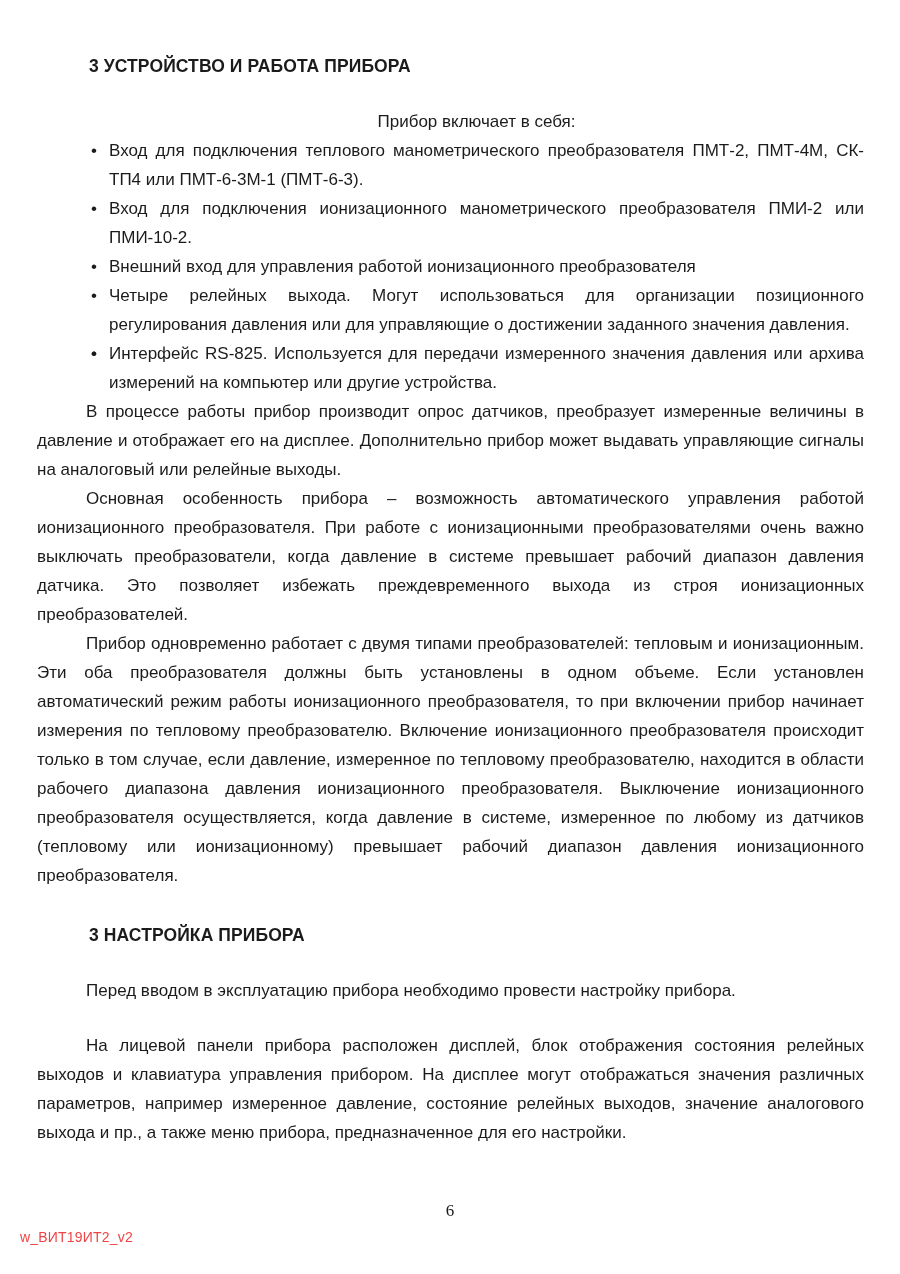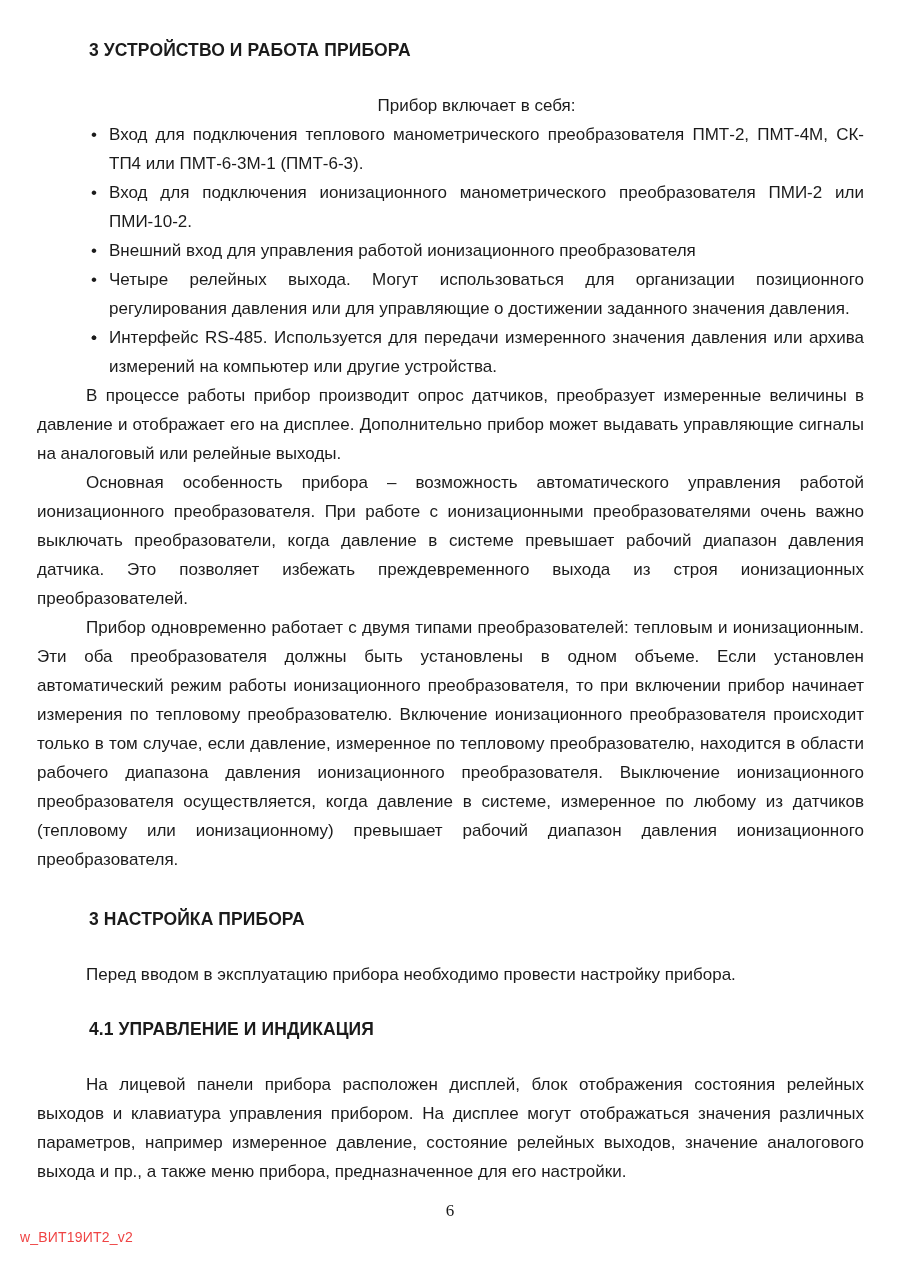--- a/index.html
+++ b/index.html
@@ -14,21 +14,21 @@
     overflow: hidden;
   }
   .content {
     padding: 36px 36px 0 37px;
     font-size: 17px;
     line-height: 29px;
   }
   .sec-heading {
     font-weight: bold;
     font-size: 17.5px;
-    margin: 0 0 0 52px;
+    margin: 16px 0 0 52px;
     letter-spacing: 0.1px;
   }
   .gap-after-h3 { height: 26px; }
   .intro-line {
     margin: 0 0 0 52px;
     text-align: center;
   }
   ul.feature-list {
     list-style: none;
     margin: 0;
@@ -99,35 +99,34 @@
       </li>
       <li>
         <span class="marker">•</span>
         <span>Четыре релейных выхода. Могут использоваться для организации позиционного регулирования давления или для управляющие о достижении заданного значения давления.</span>
       </li>
       <li>
         <span class="marker">•</span>
       </li>
       <li>
         <span class="marker">•</span>
-        <span>Интерфейс RS-485. Используется для передачи измеренного значения давления или архива измерений на компьютер или другие устройства.</span>
+        <span>Интерфейс RS-825. Используется для передачи измеренного значения давления или архива измерений на компьютер или другие устройства.</span>
       </li>
     </ul>
 
     <p class="body-par">В процессе работы прибор производит опрос датчиков, преобразует измеренные величины в давление и отображает его на дисплее. Дополнительно прибор может выдавать управляющие сигналы на аналоговый или релейные выходы.</p>
     <p class="body-par">Основная особенность прибора – возможность автоматического управления работой ионизационного преобразователя. При работе с ионизационными преобразователями очень важно выключать преобразователи, когда давление в системе превышает рабочий диапазон давления датчика. Это позволяет избежать преждевременного выхода из строя ионизационных преобразователей.</p>
     <p class="body-par">Прибор одновременно работает с двумя типами преобразователей: тепловым и ионизационным. Эти оба преобразователя должны быть установлены в одном объеме. Если установлен автоматический режим работы ионизационного преобразователя, то при включении прибор начинает измерения по тепловому преобразователю. Включение ионизационного преобразователя происходит только в том случае, если давление, измеренное по тепловому преобразователю, находится в области рабочего диапазона давления ионизационного преобразователя. Выключение ионизационного преобразователя осуществляется, когда давление в системе, измеренное по любому из датчиков (тепловому или ионизационному) превышает рабочий диапазон давления ионизационного преобразователя.</p>
 
     <h1 class="sec-heading sec4-heading">3 НАСТРОЙКА ПРИБОРА</h1>
 
     <div class="after-h4"></div>
 
     <p class="body-par">Перед вводом в эксплуатацию прибора необходимо провести настройку прибора.</p>
 
-    <h1 class="sec-heading sec41-heading">4.1 УПРАВЛЕНИЕ И ИНДИКАЦИЯ</h1>
 
     <div class="after-h41"></div>
 
     <p class="body-par">На лицевой панели прибора расположен дисплей, блок отображения состояния релейных выходов и клавиатура управления прибором. На дисплее могут отображаться значения различных параметров, например измеренное давление, состояние релейных выходов, значение аналогового выхода и пр., а также меню прибора, предназначенное для его настройки.</p>
 
   </div>
 
   <div class="page-number">6</div>
 
   <div class="doc-code">w_ВИТ19ИТ2_v2</div>

